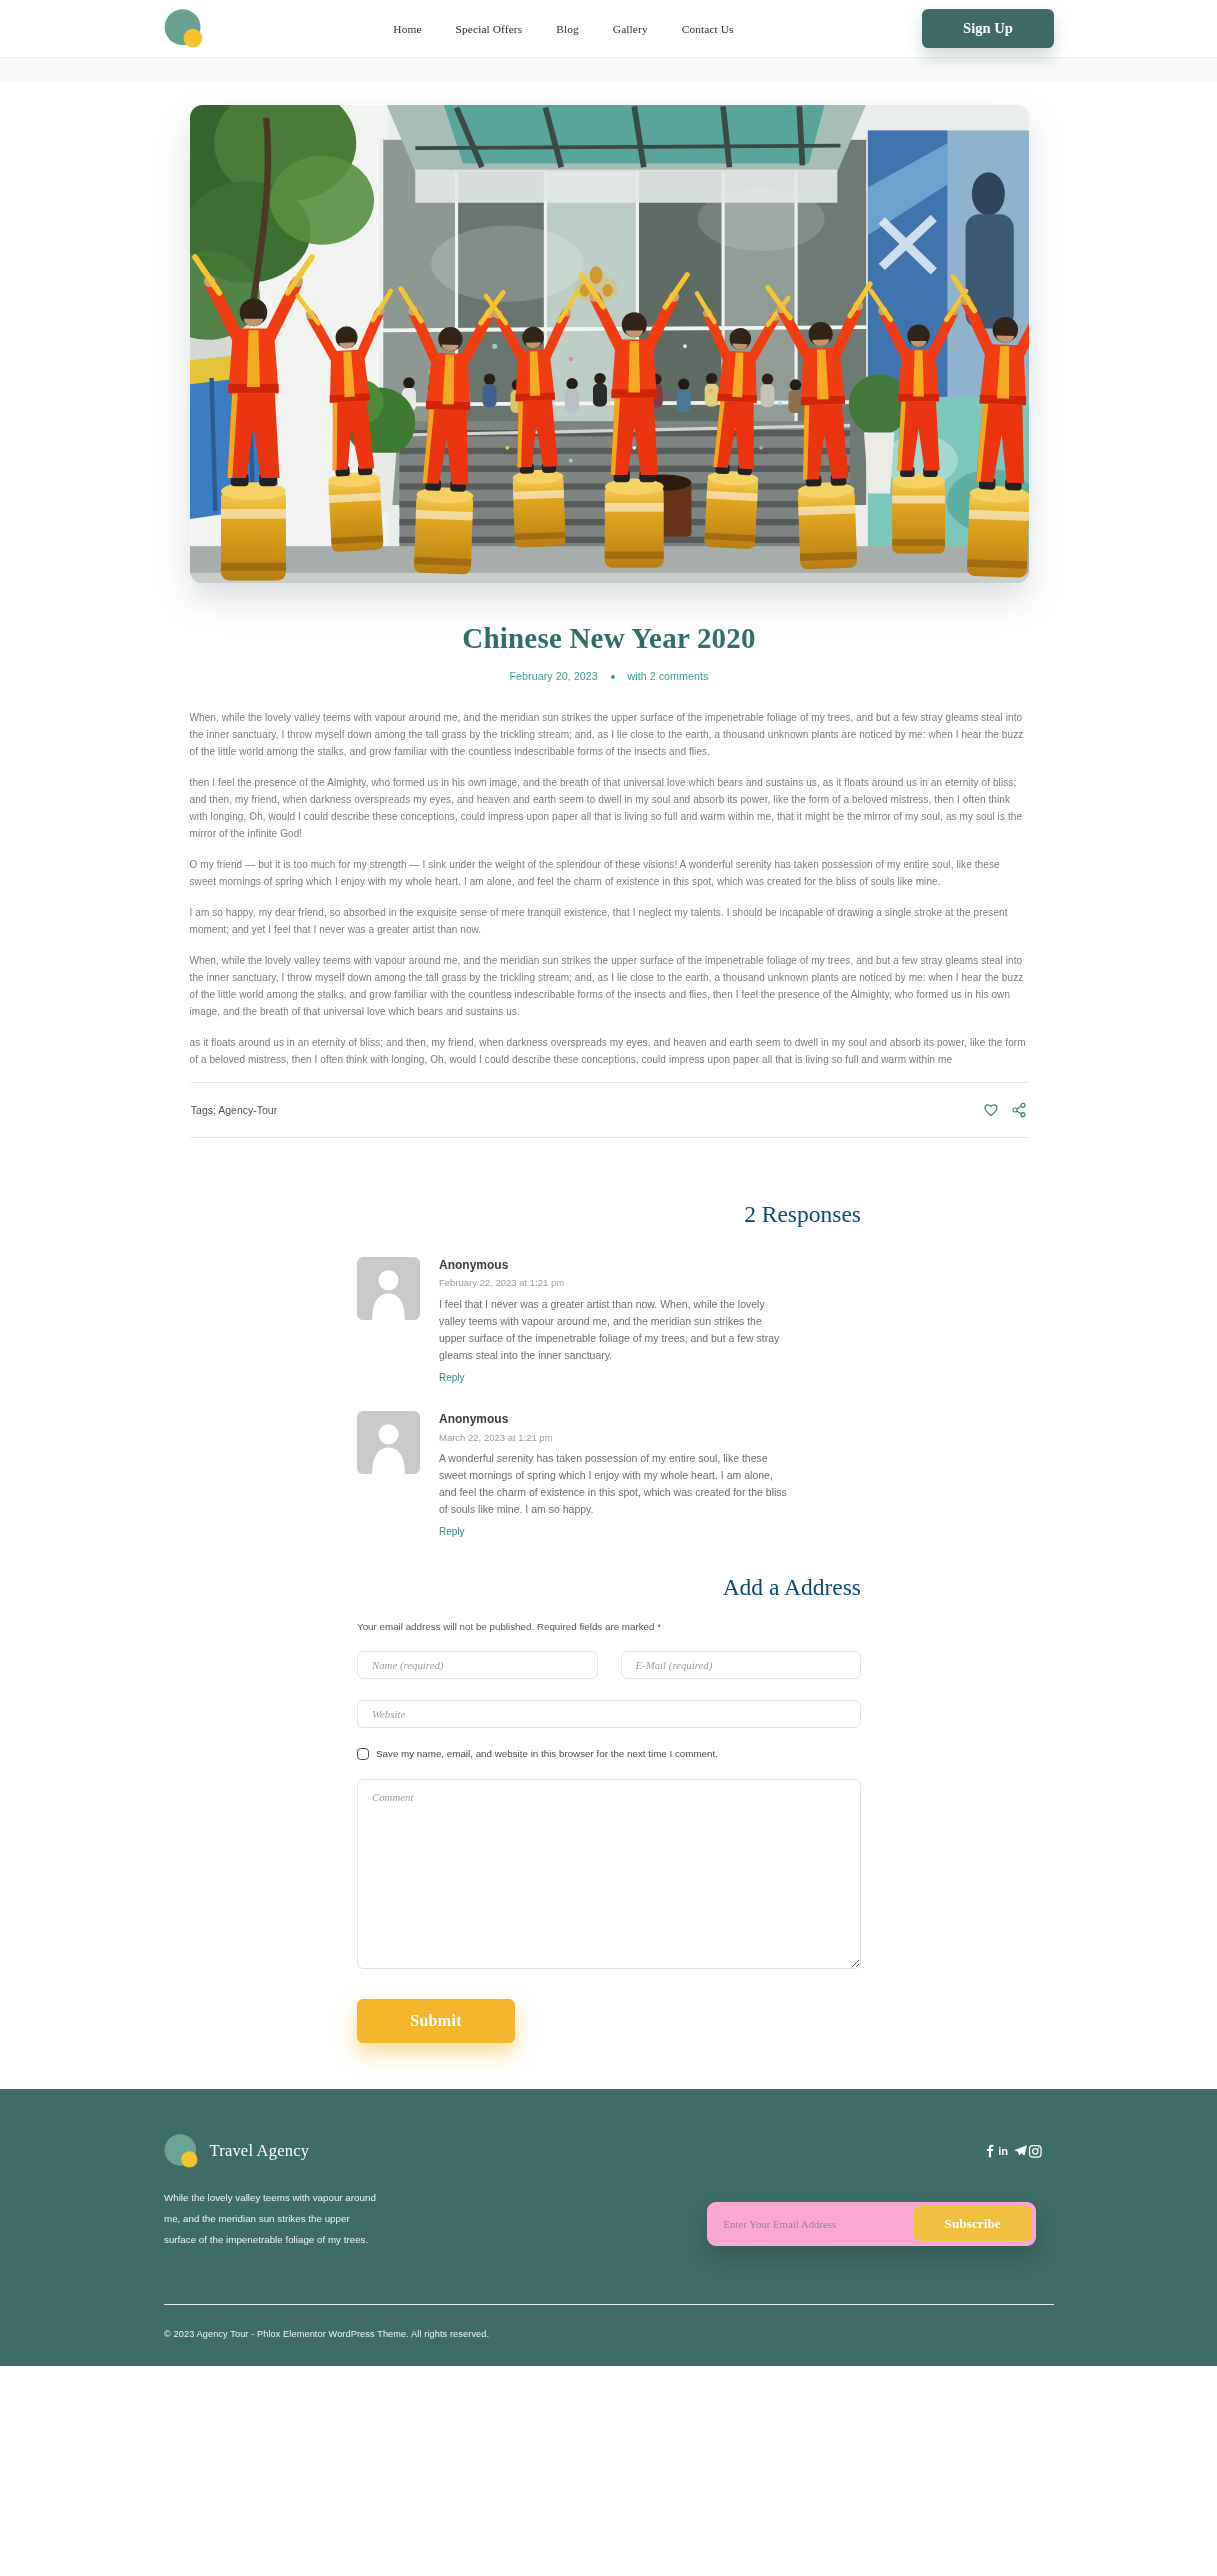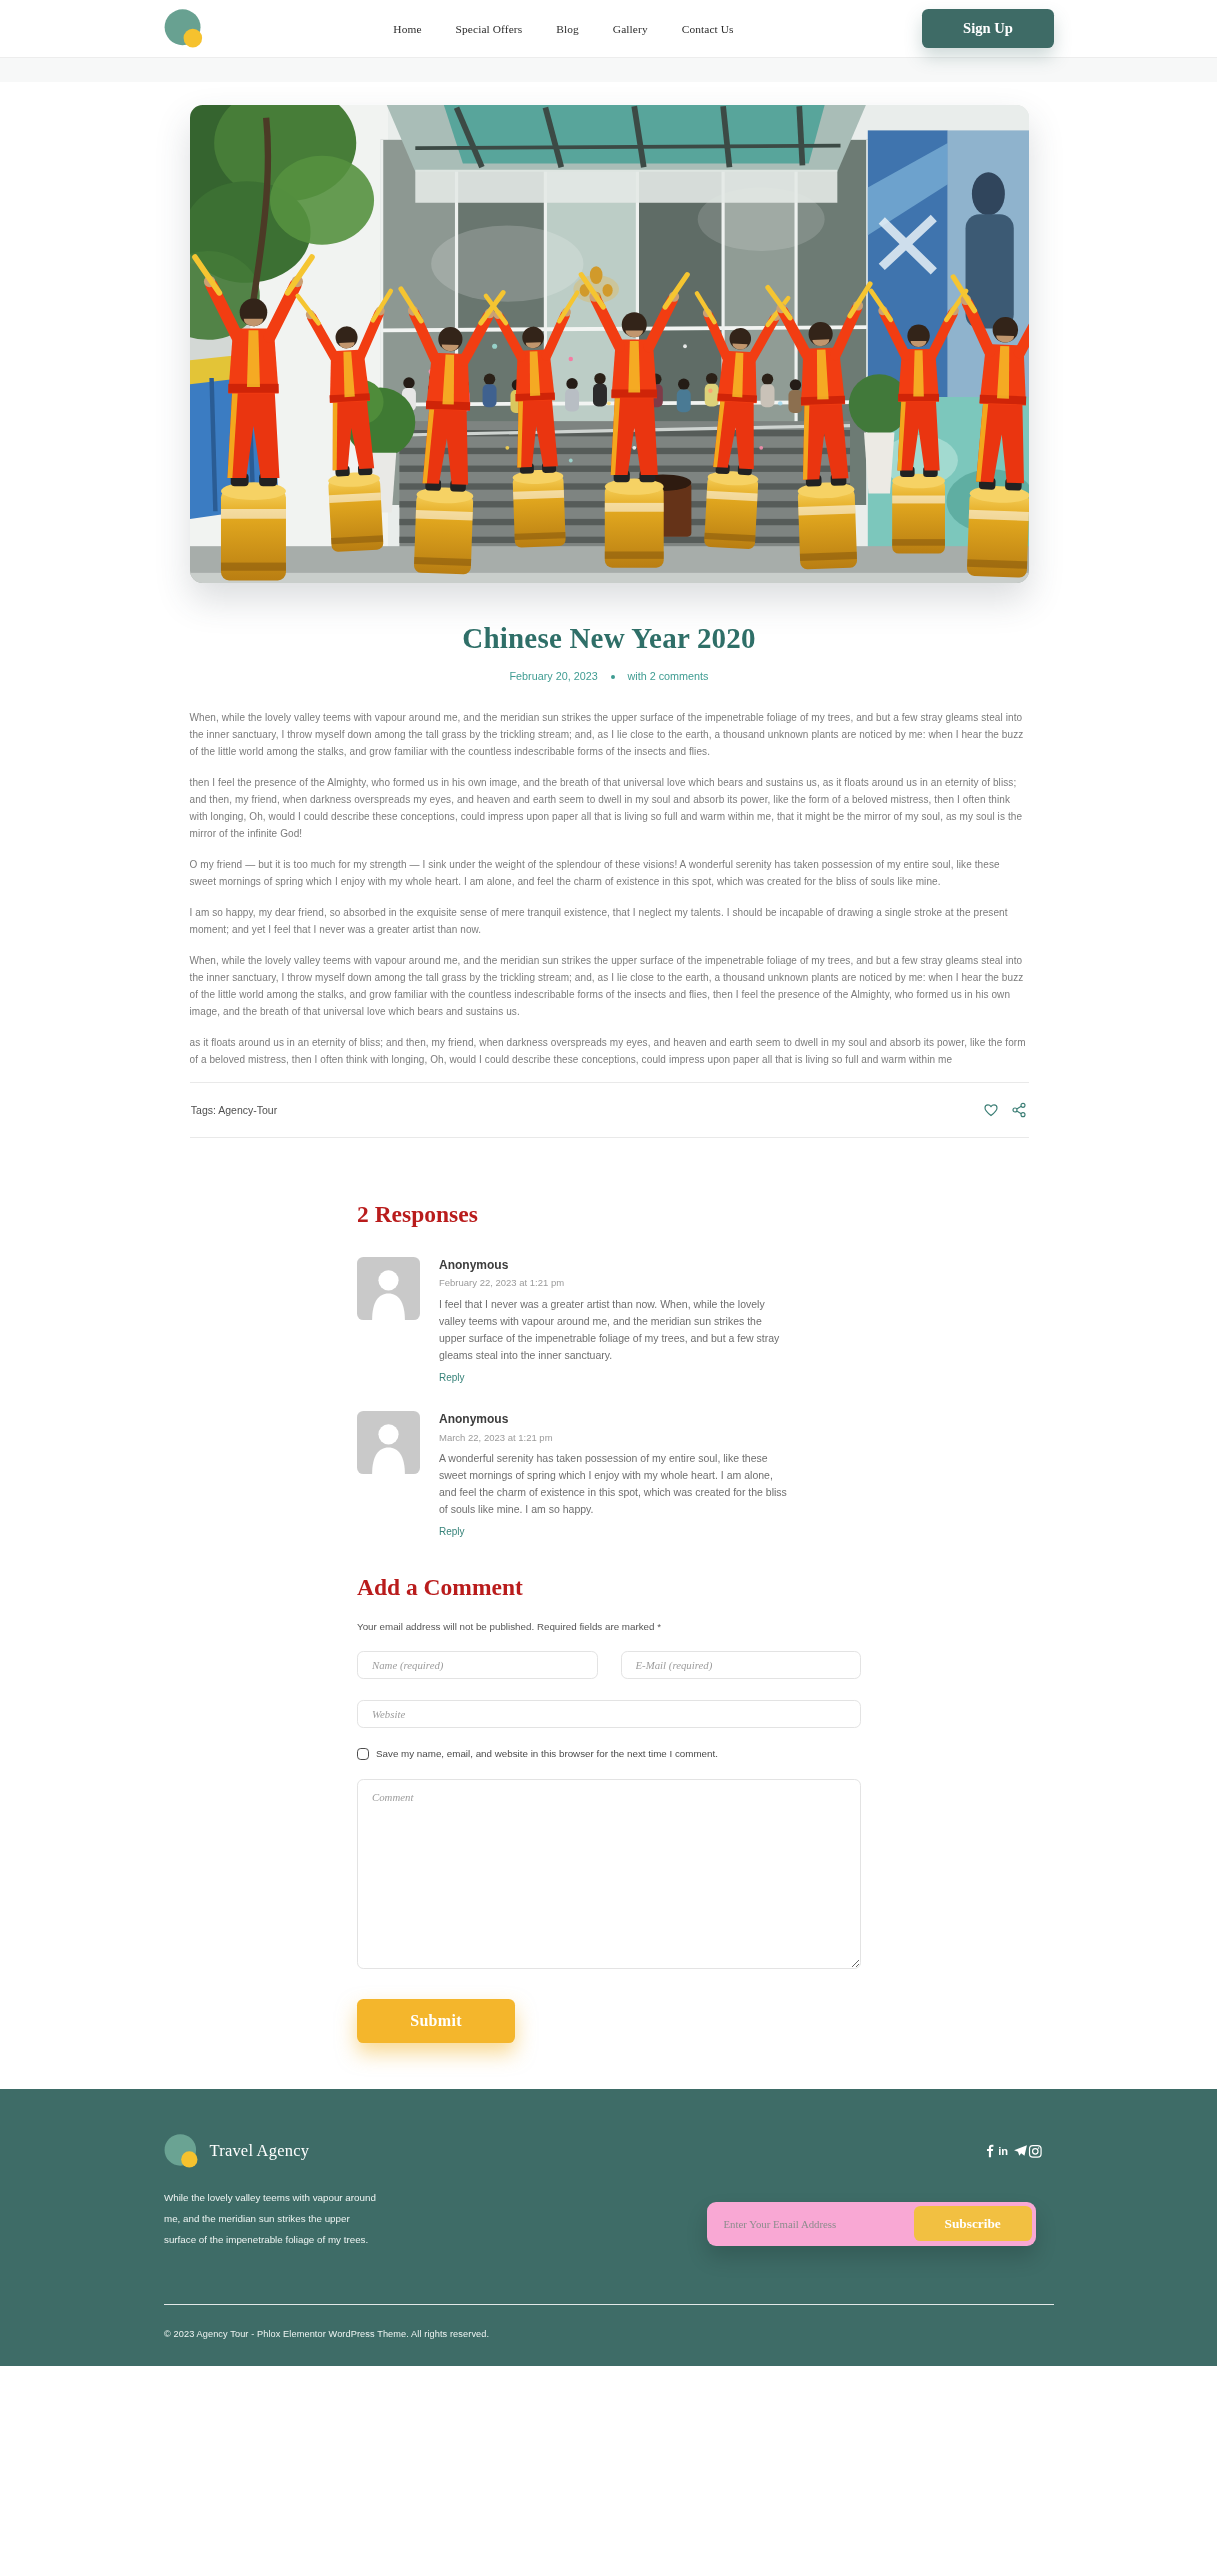--- a/index.html
+++ b/index.html
@@ -35,22 +35,22 @@
   .tags-row { width:839px; margin: 10px auto 0; border-top:0.6px solid #e9e9e9;
     border-bottom:0.6px solid #e9e9e9; padding: 19px 1.3px; display:flex; align-items:center;
     justify-content: space-between; }
   .tags-left { font-size: 10.5px; color:#4f4f4f; }
   .tags-left a { color:#4f4f4f; text-decoration:none; }
   .row-actions { display:flex; gap:12.7px; align-items:center; }
   .row-actions .act { cursor:pointer; display:inline-flex; }
 
   
   .responses { width: 504px; margin: 63px auto 0; }
-  .section-heading { font-family:"Liberation Serif", serif; font-weight:bold; font-size: 23.5px;
-    color:#b91c1c; }
+  .section-heading { font-family:"Liberation Serif", serif; font-weight:normal; font-size: 23.5px;
+    color:#0c4a6e;text-align:right; }
   .responses .section-heading { margin-bottom: 29px; }
   .comment { display:flex; margin-bottom: 28px; }
   .avatar { width:63px; height:63px; flex:none; margin-right:19px; }
   .c-body { max-width: 348px; }
   .c-name { font-size: 12px; font-weight:bold; color:#3c3c3c; margin-top: 1.3px; }
   .c-date { font-size: 9.5px; color:#9b9b9b; margin-top: 5.7px; }
   .c-text { font-size: 10.5px; color:#6e6e6e; line-height: 17px; margin-top: 7.6px; }
   .c-reply { display:inline-block; margin-top: 7.6px; color:#37837a; font-size:10px;
     text-decoration:none; }
 
@@ -419,21 +419,21 @@
       <div class="c-body">
         <div class="c-name">Anonymous</div>
         <div class="c-date">March 22, 2023 at 1:21 pm</div>
         <div class="c-text">A wonderful serenity has taken possession of my entire soul, like these sweet mornings of spring which I enjoy with my whole heart. I am alone, and feel the charm of existence in this spot, which was created for the bliss of souls like mine. I am so happy.</div>
         <a href="#" class="c-reply">Reply</a>
       </div>
     </div>
   </section>
 
   <section class="add-comment">
-    <h2 class="section-heading">Add a Comment</h2>
+    <h2 class="section-heading">Add a Address</h2>
     <p class="form-note">Your email address will not be published. Required fields are marked *</p>
 
     <div class="form-row">
       <input type="text" class="in-half" placeholder="Name (required)" style="">
       <input type="text" class="in-half" placeholder="E-Mail (required)" style="">
     </div>
     <input type="text" class="in-full" placeholder="Website" style="">
 
     <label class="save-row">
       <span class="cb"></span>

